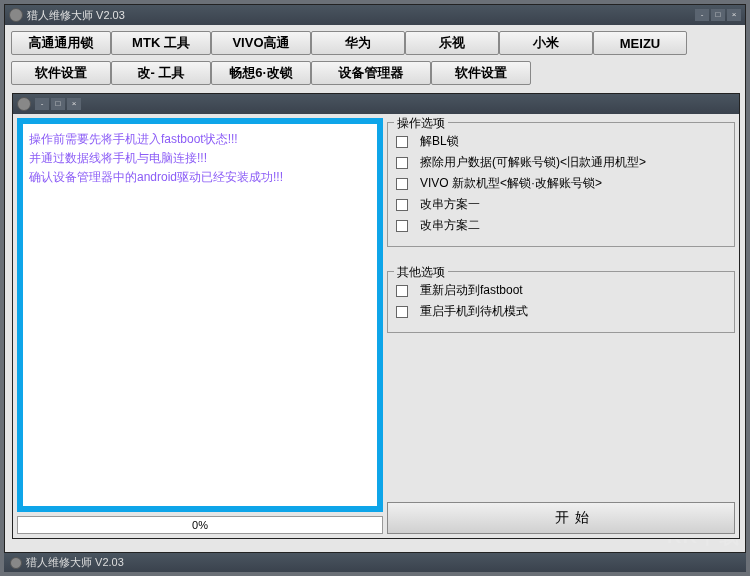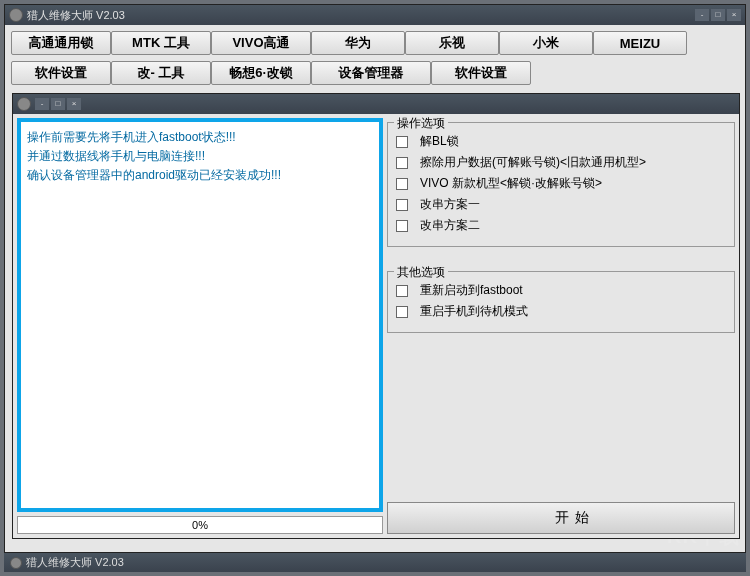--- a/index.html
+++ b/index.html
@@ -16,21 +16,21 @@
 .main-content { padding: 6px; background: #e6e6e6; height: calc(100% - 20px); }
 
 .btn-row { display: flex; margin-bottom: 6px; }
 .tool-btn { background: linear-gradient(#f5f5f5, #dcdcdc); border: 1px solid #888; border-radius: 2px; height: 24px; padding: 0 8px; font-size: 13px; font-weight: bold; cursor: pointer; display: flex; align-items: center; justify-content: center; min-width: 94px; }
 .tool-btn.w2 { min-width: 100px; }
 
 .sub-window { left: 12px; top: 93px; width: 728px; height: 446px; z-index: 10; }
 .sub-content { display: flex; height: calc(100% - 20px); background: #e6e6e6; padding: 4px; gap: 4px; }
 
 .left-panel { flex: 1; display: flex; flex-direction: column; gap: 4px; }
-.log-box { flex: 1; background: #fff; border: 4px solid #0ea5e9; padding: 6px; font-size: 12px; line-height: 1.6; color: #0369a1; overflow: hidden; }
+.log-box { flex: 1; background: #fff; border: 6px solid #0ea5e9; padding: 6px; font-size: 12px; line-height: 1.6; color: #8b5cf6; overflow: hidden; }
 .log-line { white-space: nowrap; }
 .progress-wrap { height: 18px; background: #fff; border: 1px solid #999; display: flex; align-items: center; justify-content: center; font-size: 11px; }
 
 .right-panel { width: 348px; display: flex; flex-direction: column; gap: 4px; }
 .group { border: 1px solid #999; background: #e6e6e6; padding: 6px 8px 8px 8px; position: relative; }
 .group-title { position: absolute; top: -8px; left: 6px; background: #e6e6e6; padding: 0 3px; font-size: 12px; }
 .option { display: flex; align-items: center; gap: 12px; font-size: 12px; margin: 4px 0; }
 .option .cb { width: 12px; height: 12px; border: 1px solid #666; background: #fff; }
 .spacer { flex: 1; }
 .start-btn { height: 32px; background: linear-gradient(#f0f0f0, #d0d0d0); border: 1px solid #888; font-size: 14px; cursor: pointer; display:flex; align-items:center; justify-content:center; letter-spacing: 6px; padding-left: 28px; }

